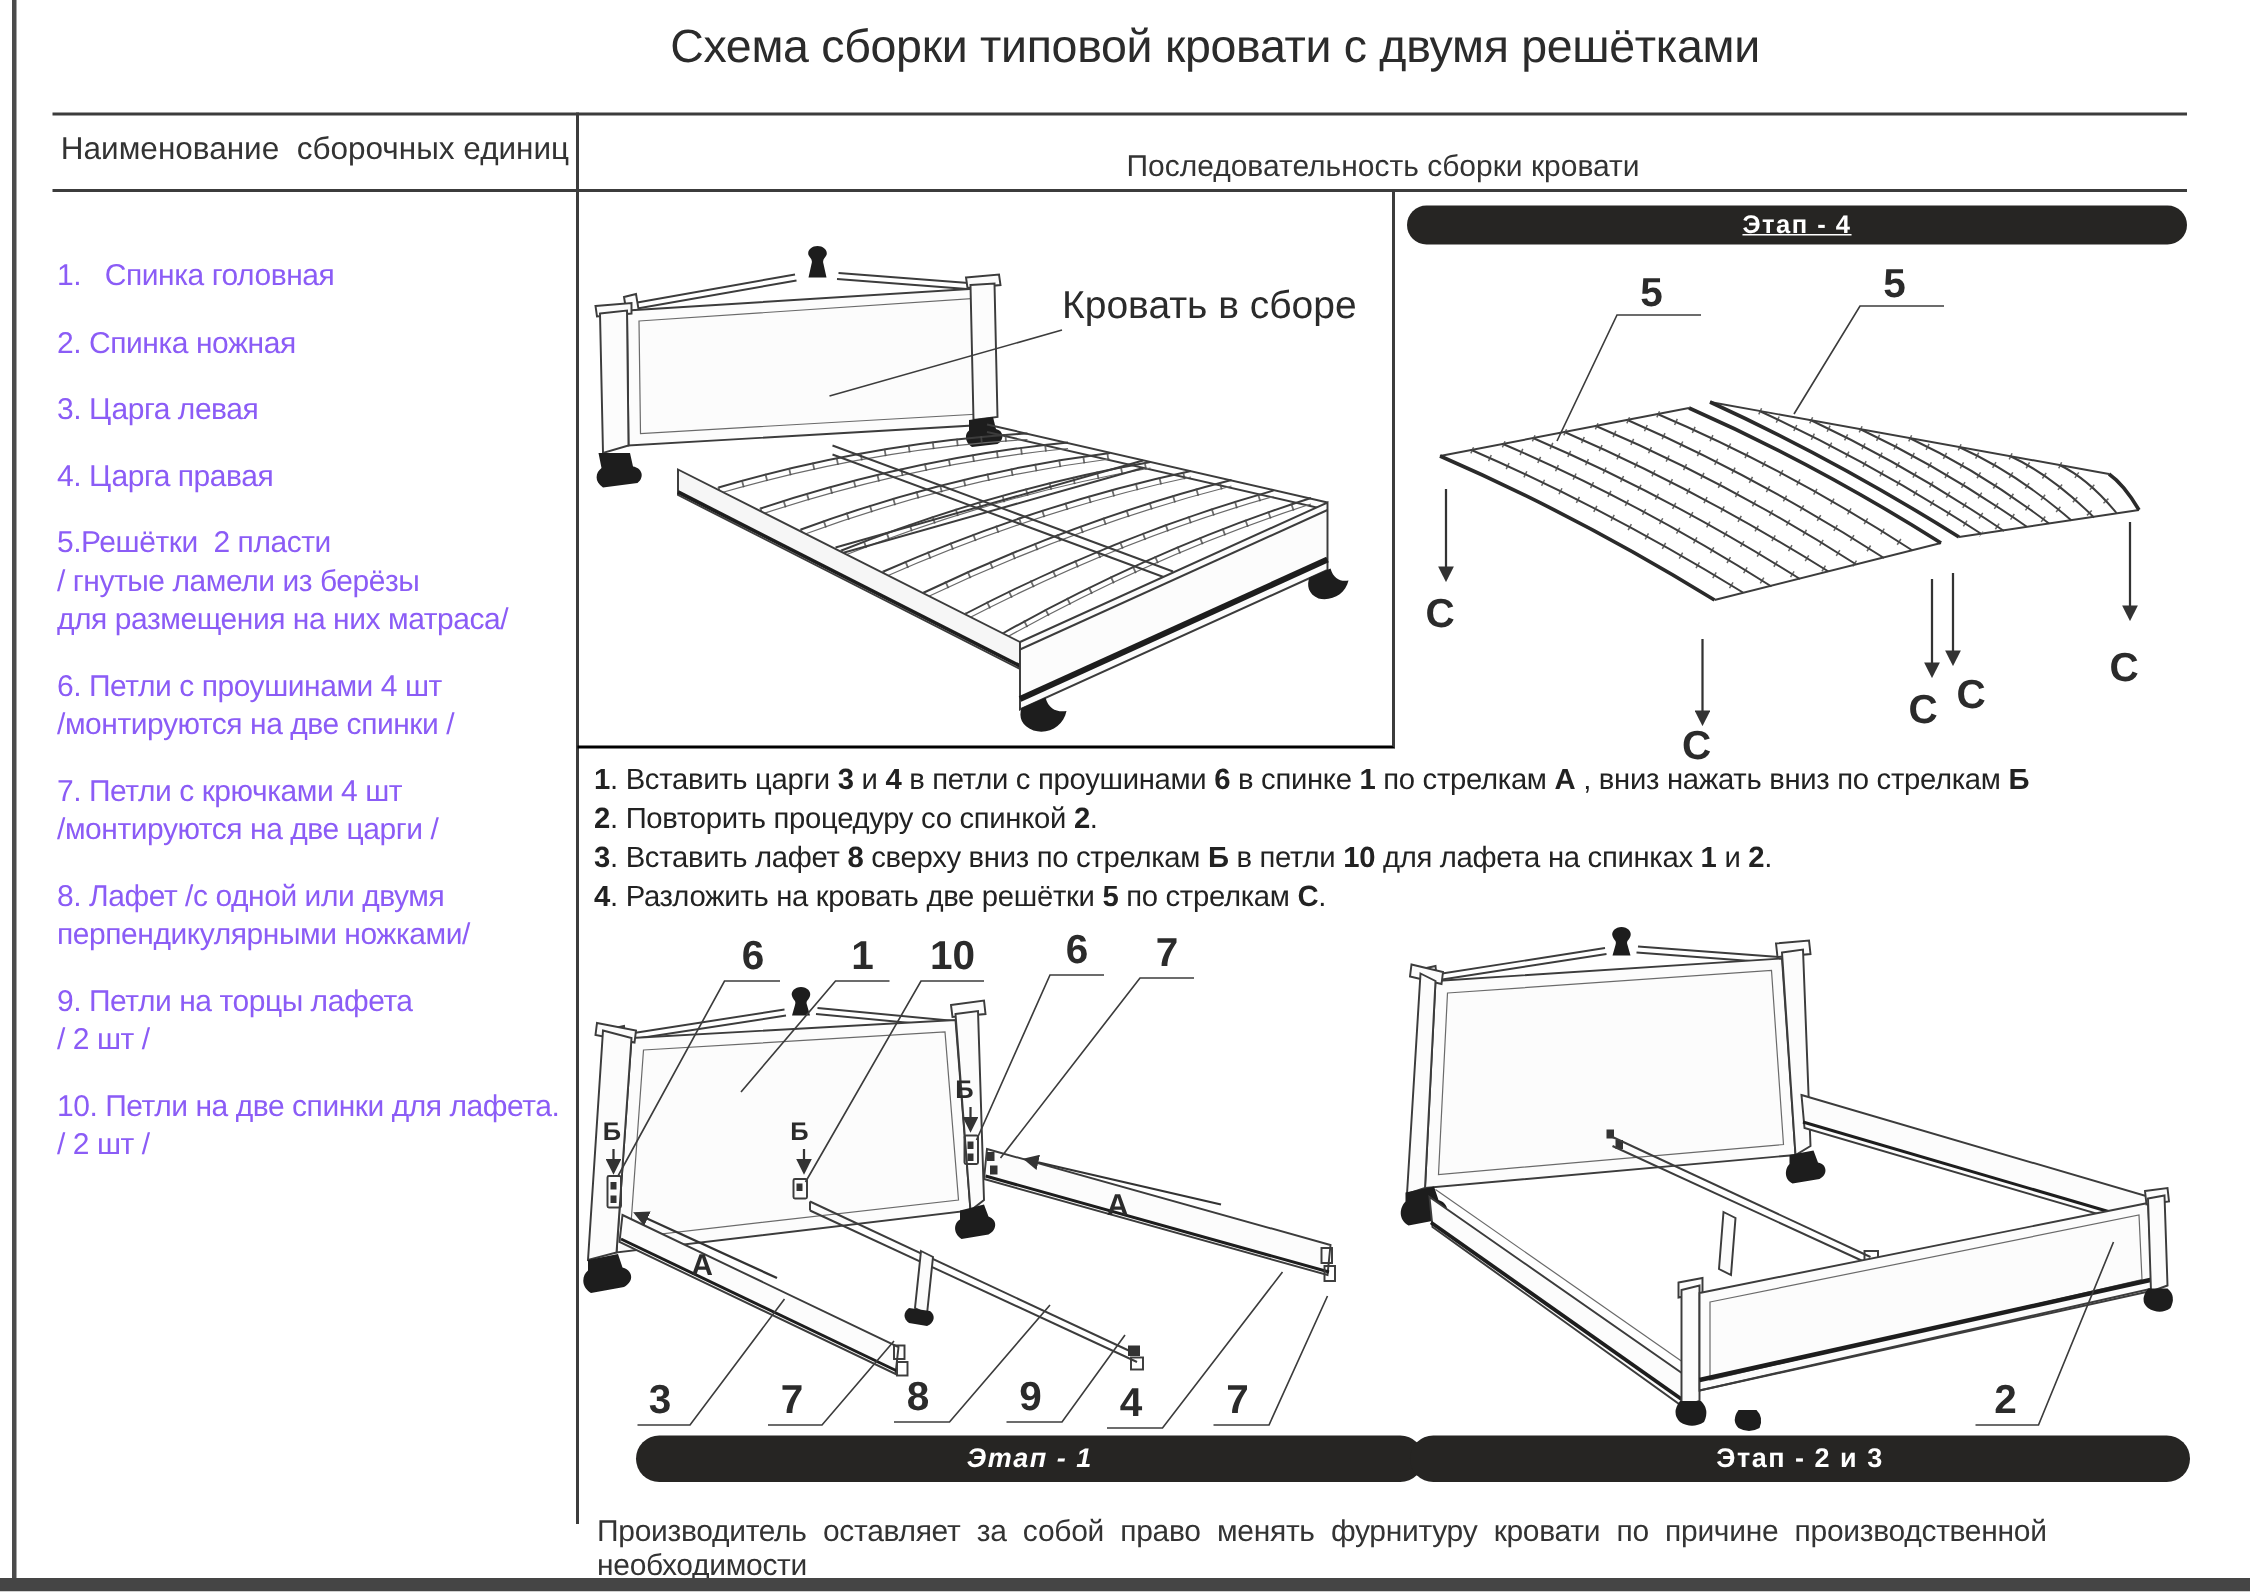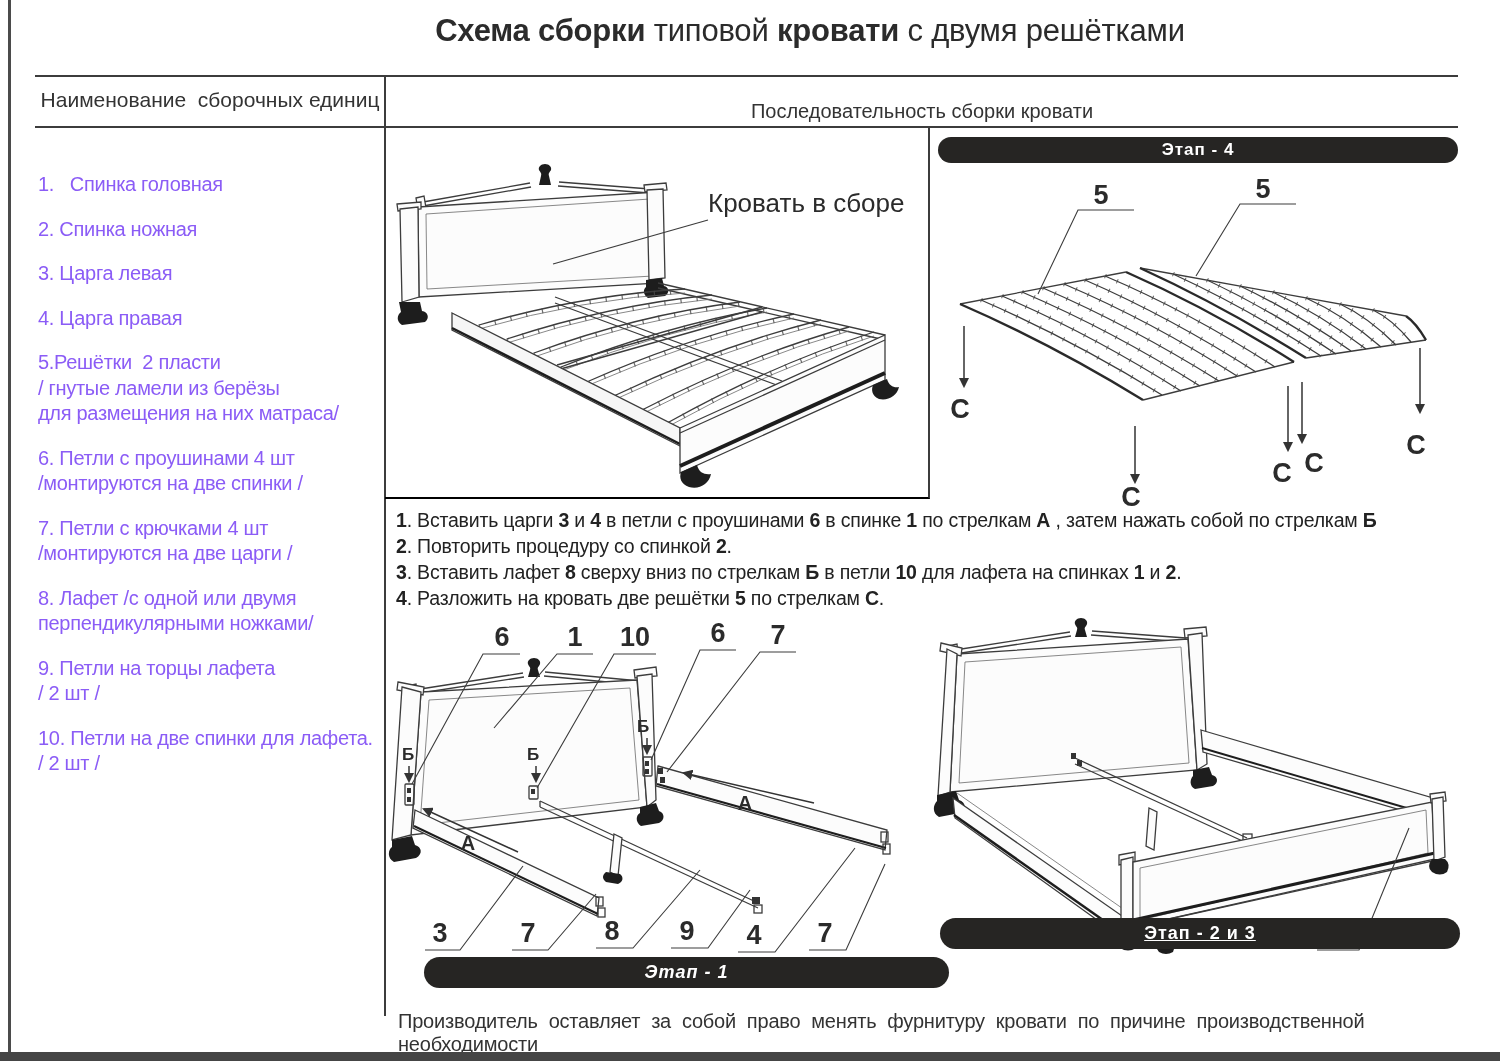--- a/index.html
+++ b/index.html
@@ -18,30 +18,30 @@
   .vdivider{left:384px;top:75px;width:2px;height:941px;background:#3c3c3c;}
   .col-header{top:88px;font-size:21px;color:#333;text-align:center;white-space:pre-wrap;}
   .col-header.left{left:35px;width:350px;}
   .col-header.right{left:386px;width:1072px;font-size:20px;margin-top:12px;}
   .parts-list{left:38px;top:172px;width:346px;font-size:20px;line-height:25.5px;
     color:#8b5cf6;letter-spacing:-0.3px;}
   .part-item{white-space:pre-wrap;margin-bottom:19px;}
   .bed-box{left:385px;top:128px;width:545px;height:371px;box-sizing:border-box;
     border-right:2px solid #3c3c3c;border-bottom:2px solid #000000;}
   .pill{background:#262523;color:#fff;font-weight:bold;text-align:center;letter-spacing:1px;}
-  .pill-s4{left:938px;top:137px;width:520px;height:26px;line-height:26px;border-radius:13px;font-size:17px;}
+  .pill-s4{left:938px;top:137px;width:520px;height:26px;line-height:26px;border-radius:13px;font-size:17px;text-decoration:underline;}
   .pill-s1{left:424px;top:957px;width:525px;height:31px;line-height:31px;border-radius:16px;font-size:18px;font-style:italic;}
-  .pill-s23{left:940px;top:918px;width:520px;height:31px;line-height:31px;border-radius:16px;font-size:18px;text-decoration:underline;}
+  .pill-s23{left:940px;top:957px;width:520px;height:31px;line-height:31px;border-radius:16px;font-size:18px;}
   .svg-s4{left:938px;top:164px;}
   .svg-s1{left:390px;top:614px;}
   .svg-s23{left:935px;top:612px;}
   .instructions{left:396px;top:507px;width:1068px;font-size:19.5px;line-height:26px;color:#222;
     letter-spacing:-0.2px;}
   .instructions .b{font-weight:bold;}
-  .b{font-weight:bold;}
+  .b{font-weight:normal;}
   .footer-note{left:398px;top:1010px;width:1066px;font-size:20px;color:#333;
     word-spacing:5.5px;letter-spacing:-0.2px;}
   svg{overflow:visible;}
   svg text{font-family:"Liberation Sans", sans-serif;fill:#2b2b2b;}
   svg .cap{font-size:26px;}
   svg .num{font-size:27px;font-weight:bold;}
   svg .ltr{font-size:20px;font-weight:bold;}
   svg .sm{font-size:17px;font-weight:bold;}
   svg .ln{stroke:#3c3c3c;fill:none;stroke-width:1.3;}
   svg .thin{stroke:#6a6a6a;fill:none;stroke-width:0.8;}
@@ -216,21 +216,21 @@
       <path class="arrow" marker-end="url(#ah4)" d="M350,222 V286"></path>
       <text class="num" x="344" y="318" text-anchor="middle">С</text>
       <path class="arrow" marker-end="url(#ah4)" d="M364,218 V278"></path>
       <text class="num" x="376" y="308" text-anchor="middle">С</text>
       <path class="arrow" marker-end="url(#ah4)" d="M482,184 V248"></path>
       <text class="num" x="478" y="290" text-anchor="middle">С</text>
     </g>
   </svg>
 
   <div class="abs instructions">
-    <div class="instr-line"><span class="b">1</span><span>. Вставить царги </span><span class="b">3</span><span> и </span><span class="b">4</span><span> в петли с проушинами </span><span class="b">6</span><span> в спинке </span><span class="b">1</span><span> по стрелкам </span><span class="b">А</span><span> , затем нажать собой по стрелкам </span><span class="b">Б</span></div>
+    <div class="instr-line"><span class="b">1</span><span>. Вставить царги </span><span class="b">3</span><span> и </span><span class="b">4</span><span> в петли с проушинами </span><span class="b">6</span><span> в спинке </span><span class="b">1</span><span> по стрелкам </span><span class="b">А</span><span> , вниз нажать вниз по стрелкам </span><span class="b">Б</span></div>
     <div class="instr-line"><span class="b">2</span><span>. Повторить процедуру со спинкой </span><span class="b">2</span><span>.</span></div>
     <div class="instr-line"><span class="b">3</span><span>. Вставить лафет </span><span class="b">8</span><span> сверху вниз по стрелкам </span><span class="b">Б</span><span> в петли </span><span class="b">10</span><span> для лафета на спинках </span><span class="b">1</span><span> и </span><span class="b">2</span><span>.</span></div>
     <div class="instr-line"><span class="b">4</span><span>. Разложить на кровать две решётки </span><span class="b">5</span><span>  по стрелкам </span><span class="b">С</span><span>.</span></div>
   </div>
 
   <svg class="abs svg-s1" width="540" height="346" viewBox="0 0 540 346">
     <defs>
       <marker id="ah1" viewBox="0 0 10 10" refX="8" refY="5" markerWidth="7" markerHeight="7" orient="auto-start-reverse">
         <path d="M0,0 L10,5 L0,10 z" fill="#333"></path>
       </marker>

